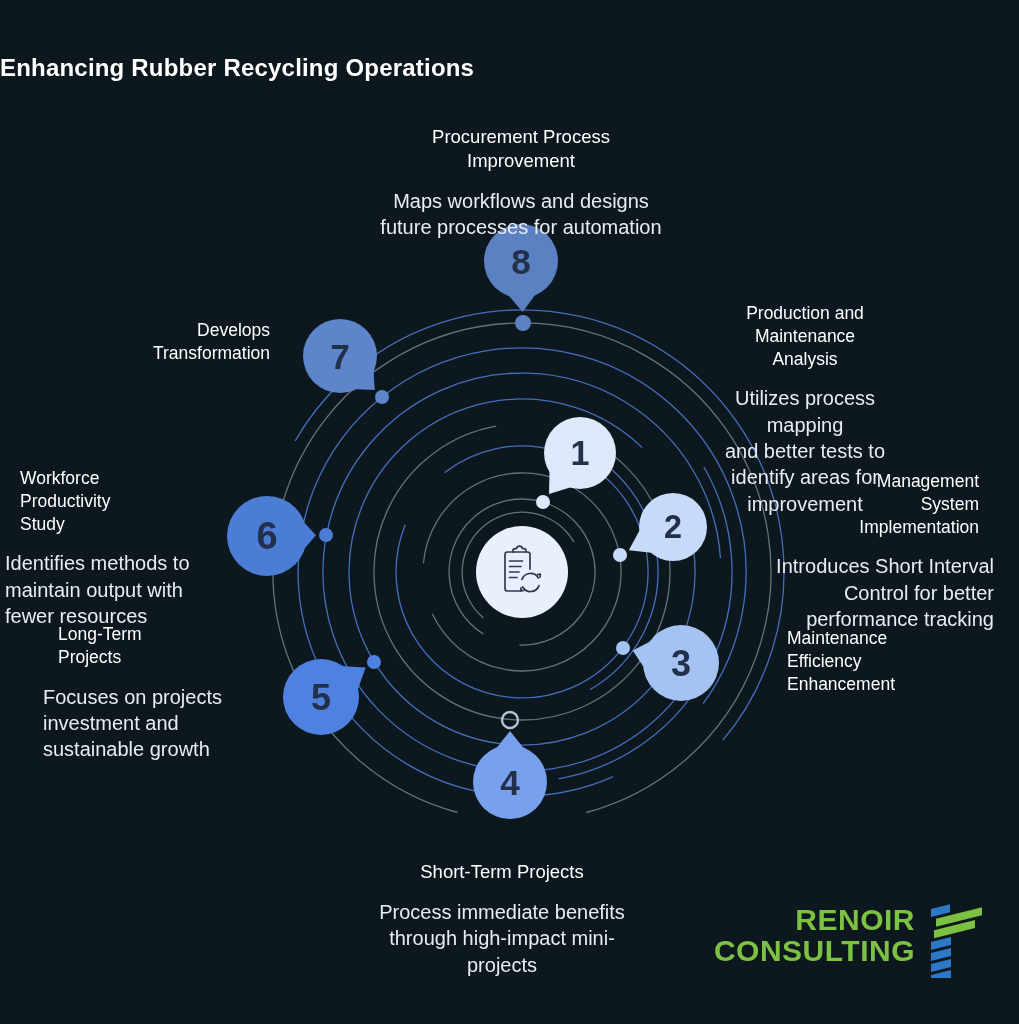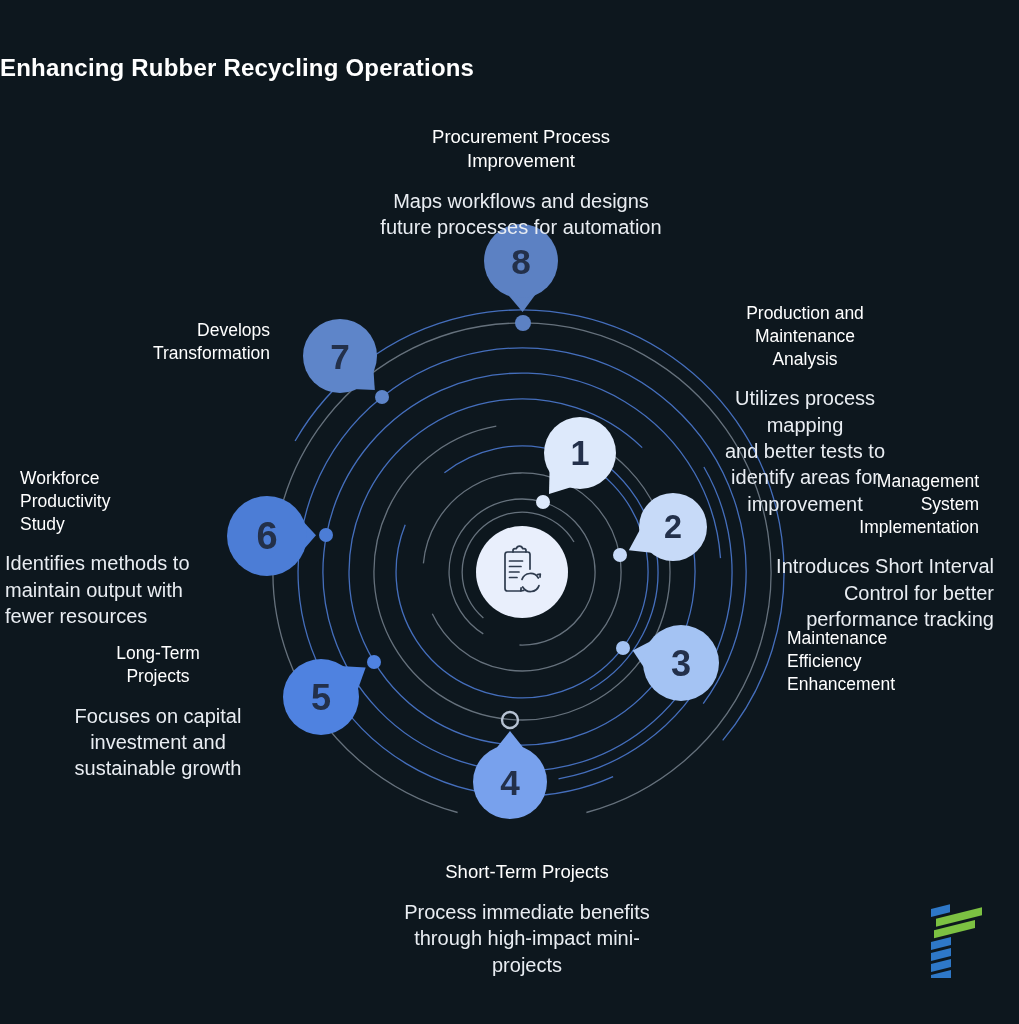--- a/index.html
+++ b/index.html
@@ -21,22 +21,22 @@
     margin:15px;color:#ffffff;font-weight:normal;
     font-size:17.5px;line-height:1.3;white-space:pre-line;
   }
   .step-desc{
     margin:13px 0 0 0;color:#e9edf2;
     font-size:20px;line-height:1.32;white-space:pre-line;
   }
   .s1{left:700px;top:287px;width:210px;text-align:center;}
   .s2{left:774px;top:455px;width:220px;text-align:right;}
   .s3{left:772px;top:612px;width:220px;text-align:left;}
-  .s4{left:376px;top:845px;width:302px;text-align:center;}
-  .s5{right:746px;top:627px;width:230px;text-align:center;}
+  .s4{left:351px;top:845px;width:302px;text-align:center;}
+  .s5{right:746px;top:608px;width:230px;text-align:left;}
   .s6{right:809px;top:452px;width:205px;}
   .s7{right:734px;top:304px;width:230px;text-align:right;}
   .s8{left:366px;top:110px;width:310px;text-align:center;}
   .s4 .step-title,.s8 .step-title{font-size:18.5px;}
   .logo{
     position:absolute;right:34px;bottom:46px;
     display:flex;align-items:center;gap:12px;
   }
   .logo-text{text-align:right;line-height:1.04;}
   .logo-line{
@@ -139,38 +139,42 @@
   </div>
   <div class="step-text s4">
     <h3 class="step-title">Short-Term Projects</h3>
     <p class="step-desc">Process immediate benefits
 through high-impact mini-
 projects</p>
   </div>
   <div class="step-text s5">
     <h3 class="step-title">Long-Term
 Projects</h3>
-    <p class="step-desc">Focuses on capital
+    <p class="step-desc">Focuses on projects
 investment and
 sustainable growth</p>
   </div>
   <div class="step-text s6">
     <h3 class="step-title">Workforce
 Productivity
 Study</h3>
     <p class="step-desc">Identifies methods to
 maintain output with
 fewer resources</p>
   </div>
   <div class="step-text s7">
     <h3 class="step-title">Develops
 Transformation</h3>
   </div>
 
   <div class="logo">
+    <div class="logo-text">
+      <div class="logo-line">RENOIR</div>
+      <div class="logo-line">CONSULTING</div>
+    </div>
     <svg class="logo-icon" width="58" height="86" viewBox="0 0 58 86">
       <g transform="skewY(-14)" id="logo-icon-stripes">
           <rect x="4" y="18" width="19" height="8" fill="#2e78c8"></rect>
           <rect x="9" y="29" width="46" height="8" fill="#7cc142"></rect>
           <rect x="7" y="40" width="41" height="8" fill="#7cc142"></rect>
           <rect x="4" y="51" width="20" height="8" fill="#2e78c8"></rect>
           <rect x="4" y="62" width="20" height="8" fill="#2e78c8"></rect>
           <rect x="4" y="73" width="20" height="8" fill="#2e78c8"></rect>
           <rect x="4" y="84" width="20" height="8" fill="#2e78c8"></rect>
         </g>

